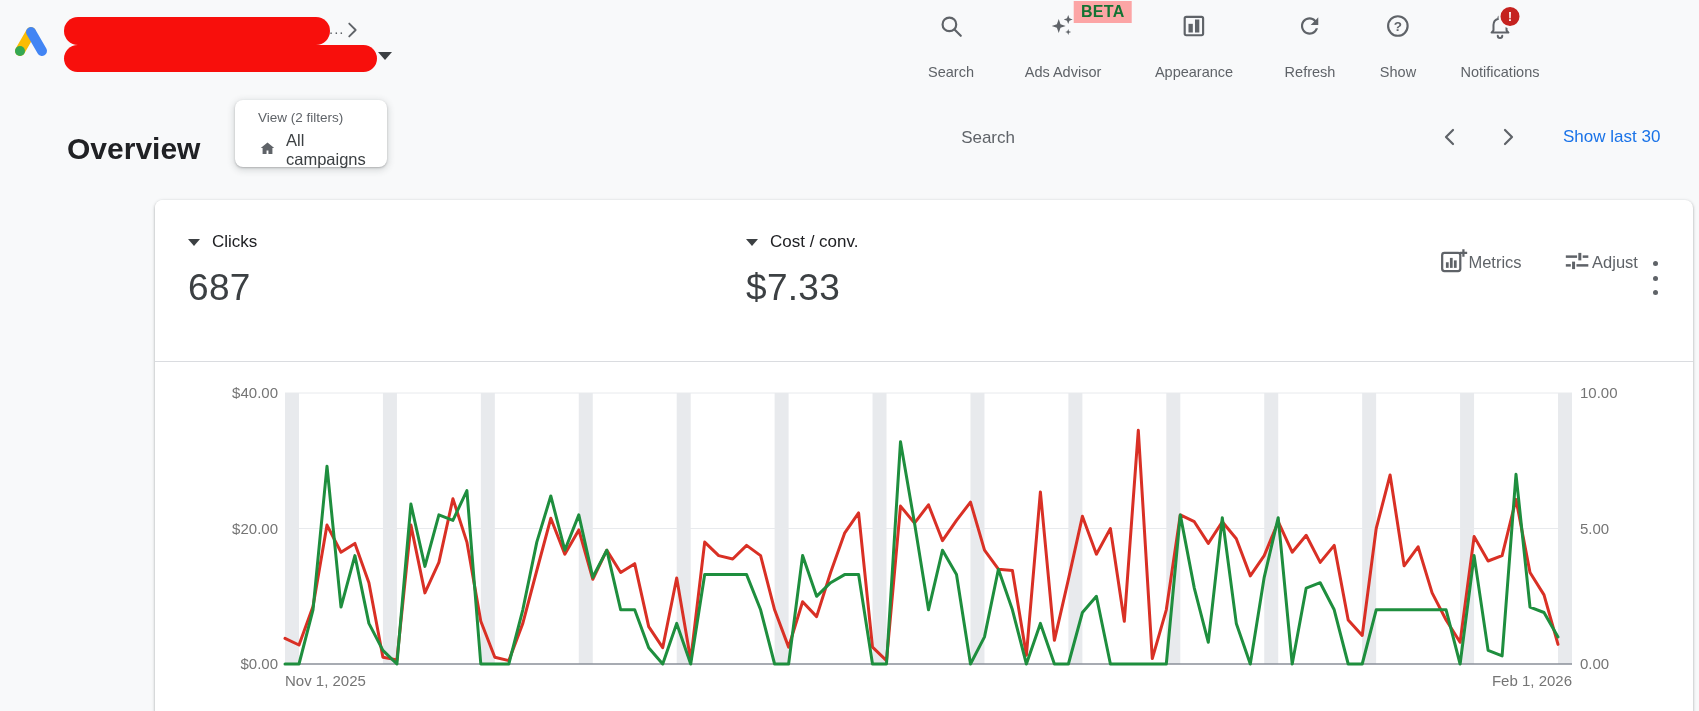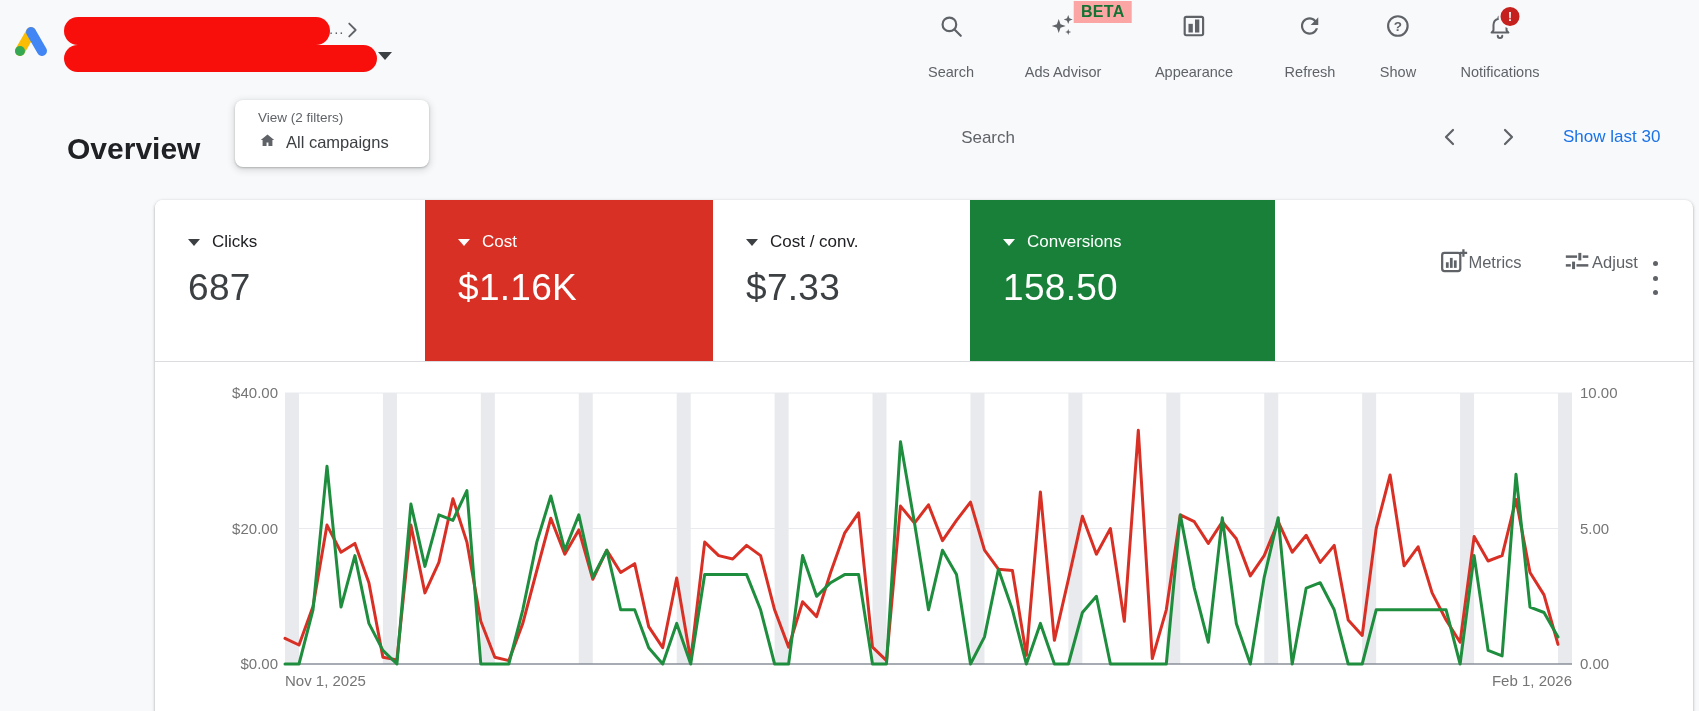--- a/index.html
+++ b/index.html
@@ -17,21 +17,21 @@
   .acct-caret{left:378px;top:52px;width:0;height:0;border-left:7px solid transparent;border-right:7px solid transparent;border-top:8px solid #3c4043;}
 
   .nav-item{position:absolute;top:12px;transform:translateX(-50%);display:flex;flex-direction:column;align-items:center;cursor:pointer;}
   .nav-item .ic{height:28px;display:flex;align-items:center;justify-content:center;position:relative;}
   .nav-item .lbl{margin-top:24px;font-size:14.5px;color:#5f6368;white-space:nowrap;}
   .beta-badge{position:absolute;top:-11px;left:26px;background:#fca5a5;color:#137333;font-size:16px;font-weight:bold;padding:2px 7px;border-radius:0;letter-spacing:.3px;}
   .bell-badge{position:absolute;top:-7px;left:12px;width:19px;height:19px;border-radius:50%;background:#c5221f;color:#fff;font-size:12px;font-weight:bold;display:flex;align-items:center;justify-content:center;border:2px solid #f8f9fa;}
 
   
   .page-title{left:57px;top:122px;font-size:30px;color:#202124;font-weight:400;}
-  .view-card{left:235px;top:100px;width:194px;height:67px;background:#fff;border-radius:8px;
+  .view-card{left:235px;top:100px;width:152px;height:67px;background:#fff;border-radius:8px;
              box-shadow:0 1px 2px rgba(60,64,67,.3),0 2px 6px 2px rgba(60,64,67,.15);padding:10px 0 0 23px;box-sizing:border-box;cursor:pointer;}
   .view-label{font-size:13.5px;color:#5f6368;}
   .view-value{display:flex;align-items:center;gap:9px;margin-top:6px;font-size:16.5px;font-weight:500;color:#3c4043;}
   .custom-label{left:943px;top:128px;width:72px;text-align:right;font-size:17px;color:#5f6368;}
   .date-btn{left:1028px;top:119px;width:349px;height:40px;border:1px solid #878a8f;border-radius:6px;background:transparent;
             display:flex;align-items:center;box-sizing:border-box;cursor:pointer;}
   .date-text{flex:1;text-align:center;font-size:17px;color:#3c4043;}
   .date-caret{width:0;height:0;border-left:6px solid transparent;border-right:6px solid transparent;border-top:7px solid #5f6368;margin-right:18px;}
   .range-chev{position:absolute;top:125px;cursor:pointer;}
   .chev-prev{left:1438px;}
@@ -182,43 +182,29 @@
   <div class="abs card">
 
     <div class="tile t0">
       <div class="tile-head">
         <span class="tile-caret"></span>
         <span class="tile-label">Clicks</span>
       </div>
       <div class="tile-value">687</div>
     </div>
 
-    <div class="tile t1 sel" style="background: rgb(217, 48, 37);">
-      <div class="tile-head">
-        <span class="tile-caret"></span>
-        <span class="tile-label">Cost</span>
-      </div>
-      <div class="tile-value">$1.16K</div>
-    </div>
 
     <div class="tile t2">
       <div class="tile-head">
         <span class="tile-caret"></span>
         <span class="tile-label">Cost / conv.</span>
       </div>
       <div class="tile-value">$7.33</div>
     </div>
 
-    <div class="tile t3 sel" style="background: rgb(24, 128, 56);">
-      <div class="tile-head">
-        <span class="tile-caret"></span>
-        <span class="tile-label">Conversions</span>
-      </div>
-      <div class="tile-value">158.50</div>
-    </div>
 
     <div class="tool-btn tool-metrics">
       <span>
         <svg width="30" height="30" viewBox="0 0 24 24">
           <rect x="3" y="5.5" width="14.5" height="14.5" rx="1.8" fill="none" stroke="#5f6368" stroke-width="1.8"></rect>
           <rect x="6" y="13" width="2.2" height="4.5" fill="#5f6368"></rect>
           <rect x="9.2" y="9.5" width="2.2" height="8" fill="#5f6368"></rect>
           <rect x="12.4" y="11.5" width="2.2" height="6" fill="#5f6368"></rect>
           <line x1="20" y1="2.5" x2="20" y2="8.5" stroke="#5f6368" stroke-width="1.8"></line>
           <line x1="17" y1="5.5" x2="23" y2="5.5" stroke="#5f6368" stroke-width="1.8"></line>

